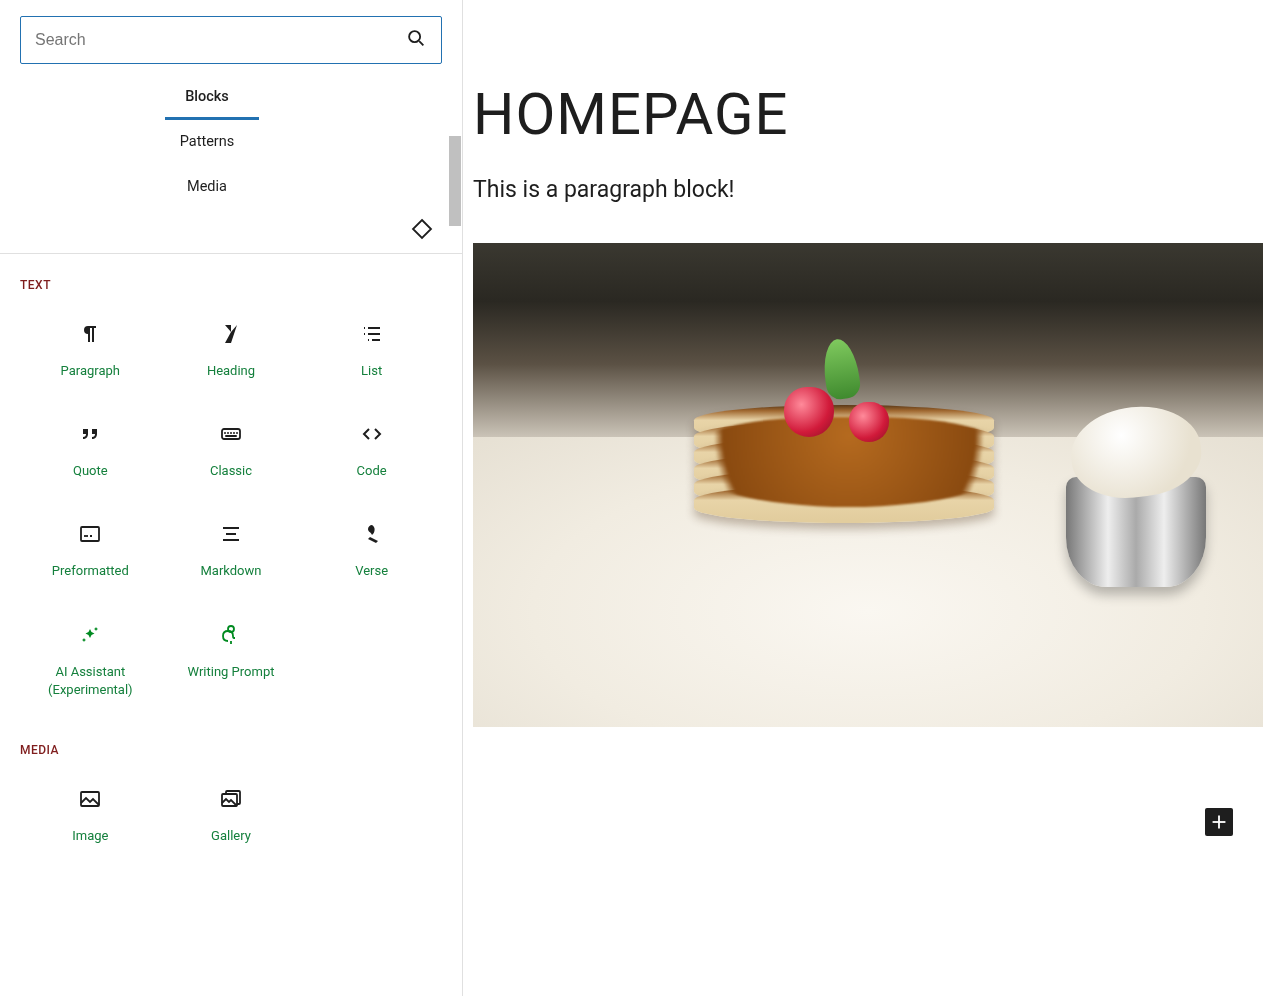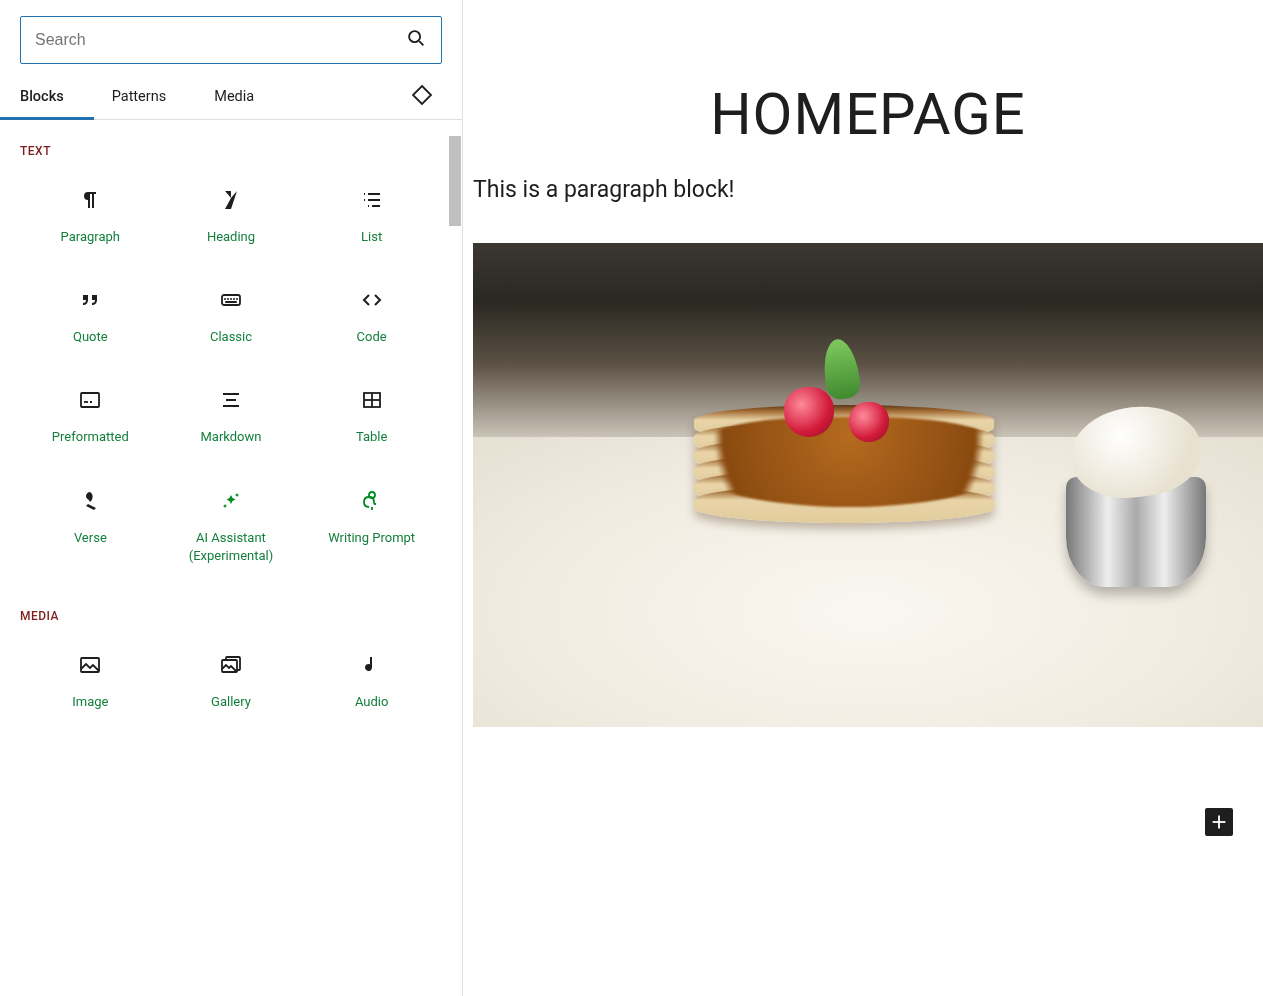--- a/index.html
+++ b/index.html
@@ -39,20 +39,21 @@
     color: #333;
   }
   .search-input::placeholder { color: #757575; }
   .search-icon svg { width: 22px; height: 22px; }
   .tabs-row {
     display: flex;
     align-items: center;
     padding: 0 20px;
     border-bottom: 1px solid #e0e0e0;
     position: relative;
+    flex-direction: column;
   }
   .tab {
     padding: 14px 0;
     margin-right: 48px;
     font-size: 14.5px;
     color: #1e1e1e;
     cursor: pointer;
     position: relative;
   }
   .tab.active::after {
@@ -124,21 +125,20 @@
   .canvas {
     flex: 1;
     padding: 80px 0 0 10px;
     position: relative;
   }
   .page-title {
     font-size: 58px;
     font-weight: 400;
     letter-spacing: 1px;
     margin-bottom: 28px;
-    text-align: center;
   }
   .paragraph-block {
     font-size: 23px;
     margin-bottom: 40px;
   }
   .image-block {
     width: 790px;
     height: 484px;
     background: linear-gradient(180deg,#3a3830 0%,#2a2822 12%, #5b5144 25%, #efe9dd 45%, #f5f1e8 100%);
     position: relative;
@@ -291,30 +291,20 @@
         <span class="block-icon">
             <svg viewBox="0 0 24 24" fill="none" stroke="#1e1e1e" stroke-width="2">
               <line x1="4" y1="6" x2="20" y2="6"></line>
               <line x1="7" y1="12" x2="17" y2="12"></line>
               <line x1="4" y1="18" x2="20" y2="18"></line>
             </svg>
           </span>
         <span class="block-label">Markdown</span>
       </div>
 
-      <div class="block-item">
-        <span class="block-icon">
-            <svg viewBox="0 0 24 24" fill="none" stroke="#1e1e1e" stroke-width="1.8">
-              <rect x="4" y="5" width="16" height="14"></rect>
-              <line x1="4" y1="12" x2="20" y2="12"></line>
-              <line x1="12" y1="5" x2="12" y2="19"></line>
-            </svg>
-          </span>
-        <span class="block-label">Table</span>
-      </div>
 
       <div class="block-item">
         <span class="block-icon">
             <svg viewBox="0 0 24 24" fill="#1e1e1e">
               <path d="M12 3c4 2 3 8 0 10-1-3-4-3-4-6 0-2 2-4 4-4zm-2 12l8 4-2 2-8-4z"></path>
             </svg>
           </span>
         <span class="block-label">Verse</span>
       </div>
 
@@ -359,28 +349,20 @@
         <span class="block-icon">
             <svg viewBox="0 0 24 24" fill="none" stroke="#1e1e1e" stroke-width="1.8">
               <rect x="3" y="7" width="15" height="12" rx="1"></rect>
               <path d="M7 7V5a1 1 0 011-1h12a1 1 0 011 1v11a1 1 0 01-1 1h-2"></path>
               <path d="M3 16l4-4 3 3 2-2 6 6"></path>
             </svg>
           </span>
         <span class="block-label">Gallery</span>
       </div>
 
-      <div class="block-item">
-        <span class="block-icon">
-            <svg viewBox="0 0 24 24" fill="#1e1e1e">
-              <path d="M12 4v10.5a3.5 3.5 0 11-2-3.16V4z"></path>
-            </svg>
-          </span>
-        <span class="block-label">Audio</span>
-      </div>
     </div>
   </div>
 
   <div class="scrollbar-fake"></div>
 </div>
 
 <div class="canvas">
   <h1 class="page-title">HOMEPAGE</h1>
   <p class="paragraph-block">This is a paragraph block!</p>
   <div class="image-block">

